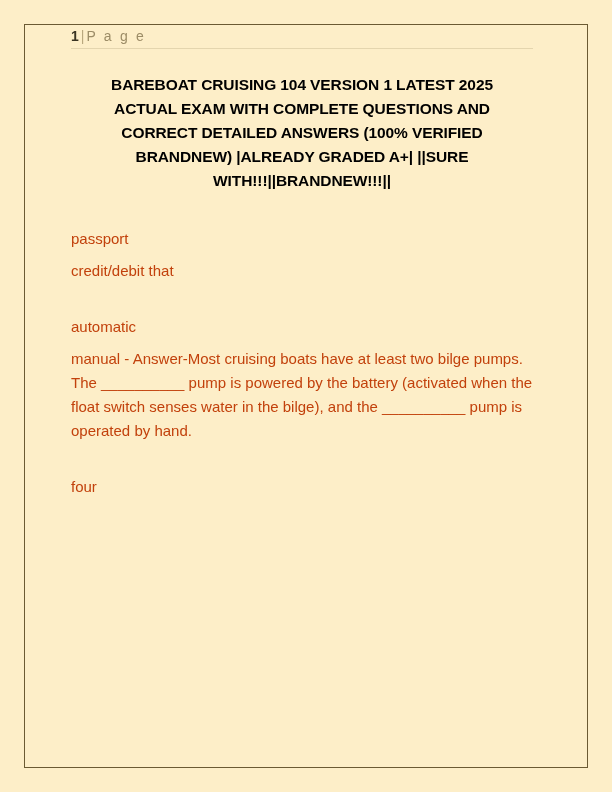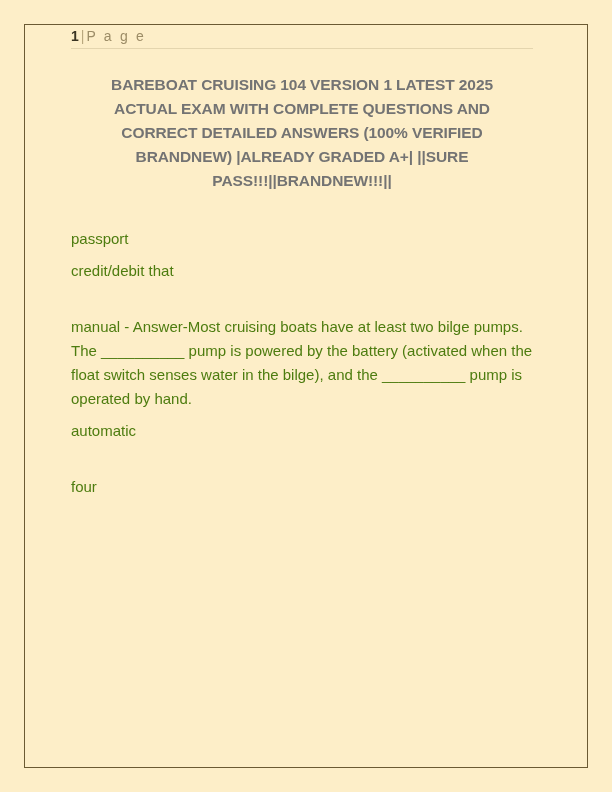--- a/index.html
+++ b/index.html
@@ -71,33 +71,33 @@
     background: #e4d5ae;
     margin-top: 2px;
   }
 
   
   .doc-title {
     margin-top: 24px;
     font-size: 15.5px;
     line-height: 24px;
     font-weight: bold;
-    color: #737373;
+    color: #000000;
     text-align: center;
     letter-spacing: -0.1px;
   }
 
   
   .body-block {
     margin-top: 34px;
   }
   .para {
     font-size: 15px;
     line-height: 24px;
-    color: #4d7c0f;
+    color: #c2410c;
     margin: 0 0 8px 0;
     text-align: left;
   }
   .para.spacer {
     height: 24px;
     margin: 0;
   }
 </style>
 </head>
 <body>
@@ -111,31 +111,31 @@
     <div class="doc-header">
       <span class="pg-num">1</span><span class="pg-sep">|</span><span class="pg-word">P a g e</span>
     </div>
     <div class="header-rule"></div>
 
     <div class="doc-title">
       <div>BAREBOAT CRUISING 104 VERSION 1 LATEST 2025</div>
       <div>ACTUAL EXAM WITH COMPLETE QUESTIONS AND</div>
       <div>CORRECT DETAILED ANSWERS (100% VERIFIED</div>
       <div>BRANDNEW) |ALREADY GRADED A+| ||SURE</div>
-      <div>PASS!!!||BRANDNEW!!!||</div>
+      <div>WITH!!!||BRANDNEW!!!||</div>
     </div>
 
     <div class="body-block">
       <p class="para">passport</p>
       <p class="para">credit/debit that</p>
 
       <div class="para spacer"></div>
 
+      <p class="para">automatic</p>
       <p class="para">manual - Answer-Most cruising boats have at least two bilge pumps. The __________ pump is powered by the battery (activated when the float switch senses water in the bilge), and the __________ pump is operated by hand.</p>
-      <p class="para">automatic</p>
 
       <div class="para spacer"></div>
 
       <p class="para">four</p>
     </div>
 
   </div>
 </div>
 
 </body></html>

